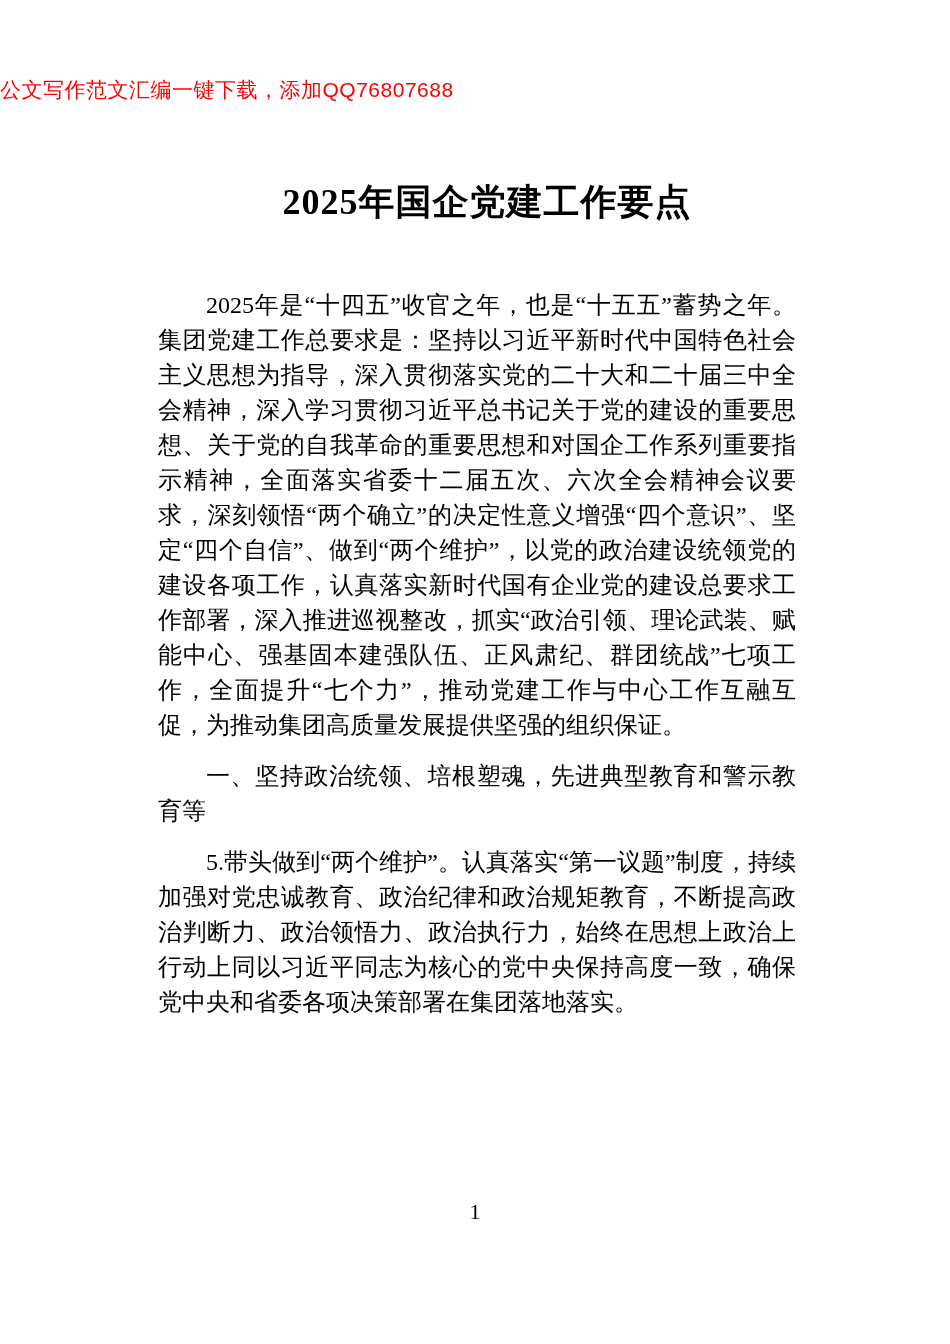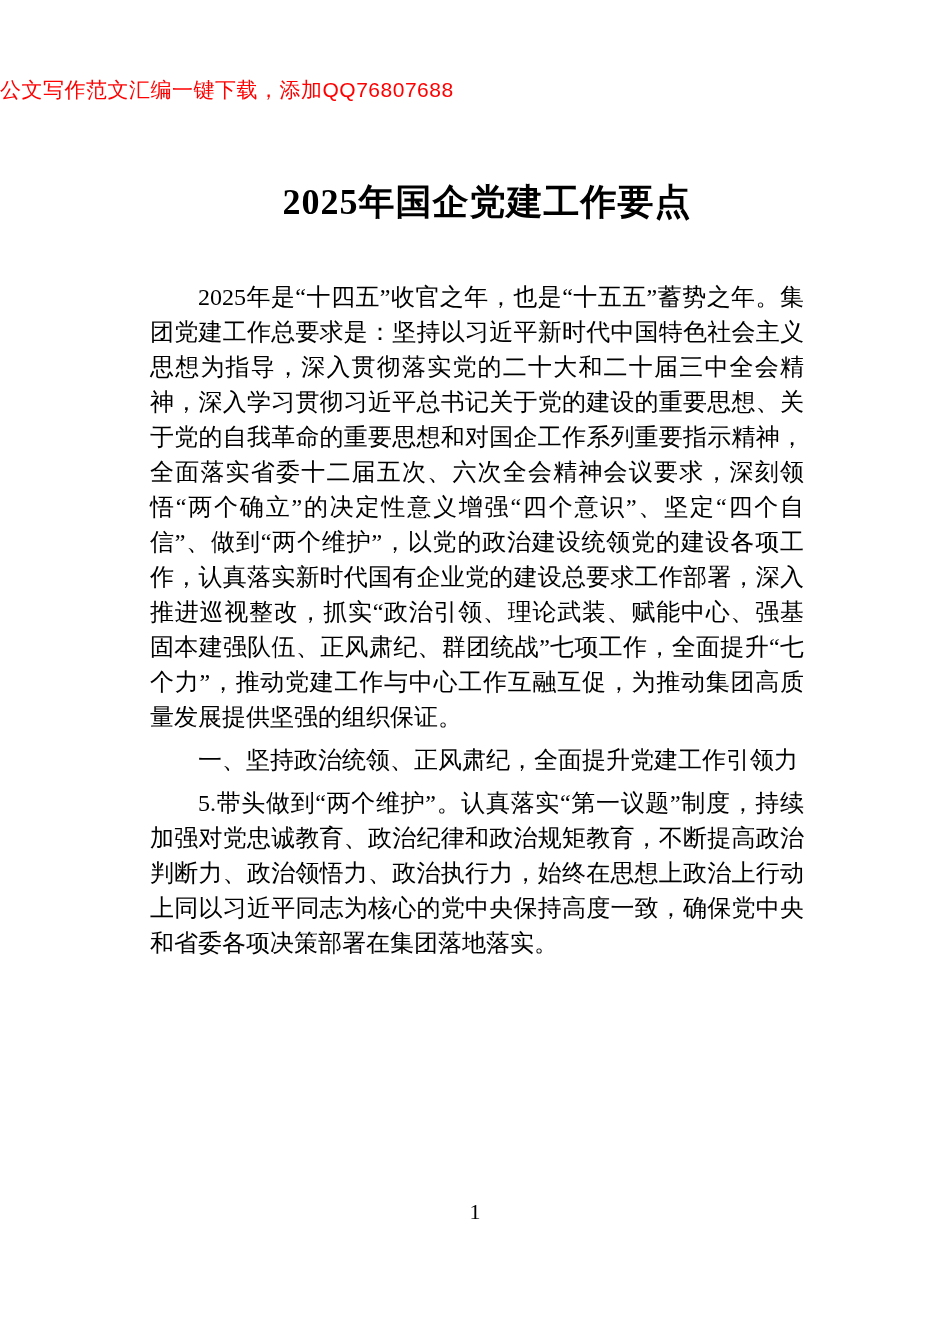--- a/index.html
+++ b/index.html
@@ -48,21 +48,21 @@
     top: 272px;
     left: 142px;
     width: 670px;
     font-size: 24px;
     line-height: 35px;
     text-align: justify;
     text-justify: inter-ideograph;
     color: #000000;
   }
   .para {
-    margin: 8px;
+    margin: 16px;
     padding: 0;
     text-indent: 2em;
   }
   .page-num {
     position: absolute;
     bottom: 119px;
     left: 0;
     width: 100%;
     text-align: center;
     font-size: 22px;
@@ -73,19 +73,19 @@
 <body>
 
 <div class="page">
 
   <div class="notice">公文写作范文汇编一键下载，添加QQ76807688</div>
 
   <h1 class="title">2025年国企党建工作要点</h1>
 
   <div class="body-text">
     <p class="para">2025年是“十四五”收官之年，也是“十五五”蓄势之年。集团党建工作总要求是：坚持以习近平新时代中国特色社会主义思想为指导，深入贯彻落实党的二十大和二十届三中全会精神，深入学习贯彻习近平总书记关于党的建设的重要思想、关于党的自我革命的重要思想和对国企工作系列重要指示精神，全面落实省委十二届五次、六次全会精神会议要求，深刻领悟“两个确立”的决定性意义增强“四个意识”、坚定“四个自信”、做到“两个维护”，以党的政治建设统领党的建设各项工作，认真落实新时代国有企业党的建设总要求工作部署，深入推进巡视整改，抓实“政治引领、理论武装、赋能中心、强基固本建强队伍、正风肃纪、群团统战”七项工作，全面提升“七个力”，推动党建工作与中心工作互融互促，为推动集团高质量发展提供坚强的组织保证。</p>
-    <p class="para">一、坚持政治统领、正风肃纪，全面提升党建工作引领力</p>
+    <p class="para">一、坚持政治统领、培根塑魂，先进典型教育和警示教育等</p>
     <p class="para">5.带头做到“两个维护”。认真落实“第一议题”制度，持续加强对党忠诚教育、政治纪律和政治规矩教育，不断提高政治判断力、政治领悟力、政治执行力，始终在思想上政治上行动上同以习近平同志为核心的党中央保持高度一致，确保党中央和省委各项决策部署在集团落地落实。</p>
   </div>
 
   <div class="page-num">1</div>
 
 </div>
 
 </body></html>

